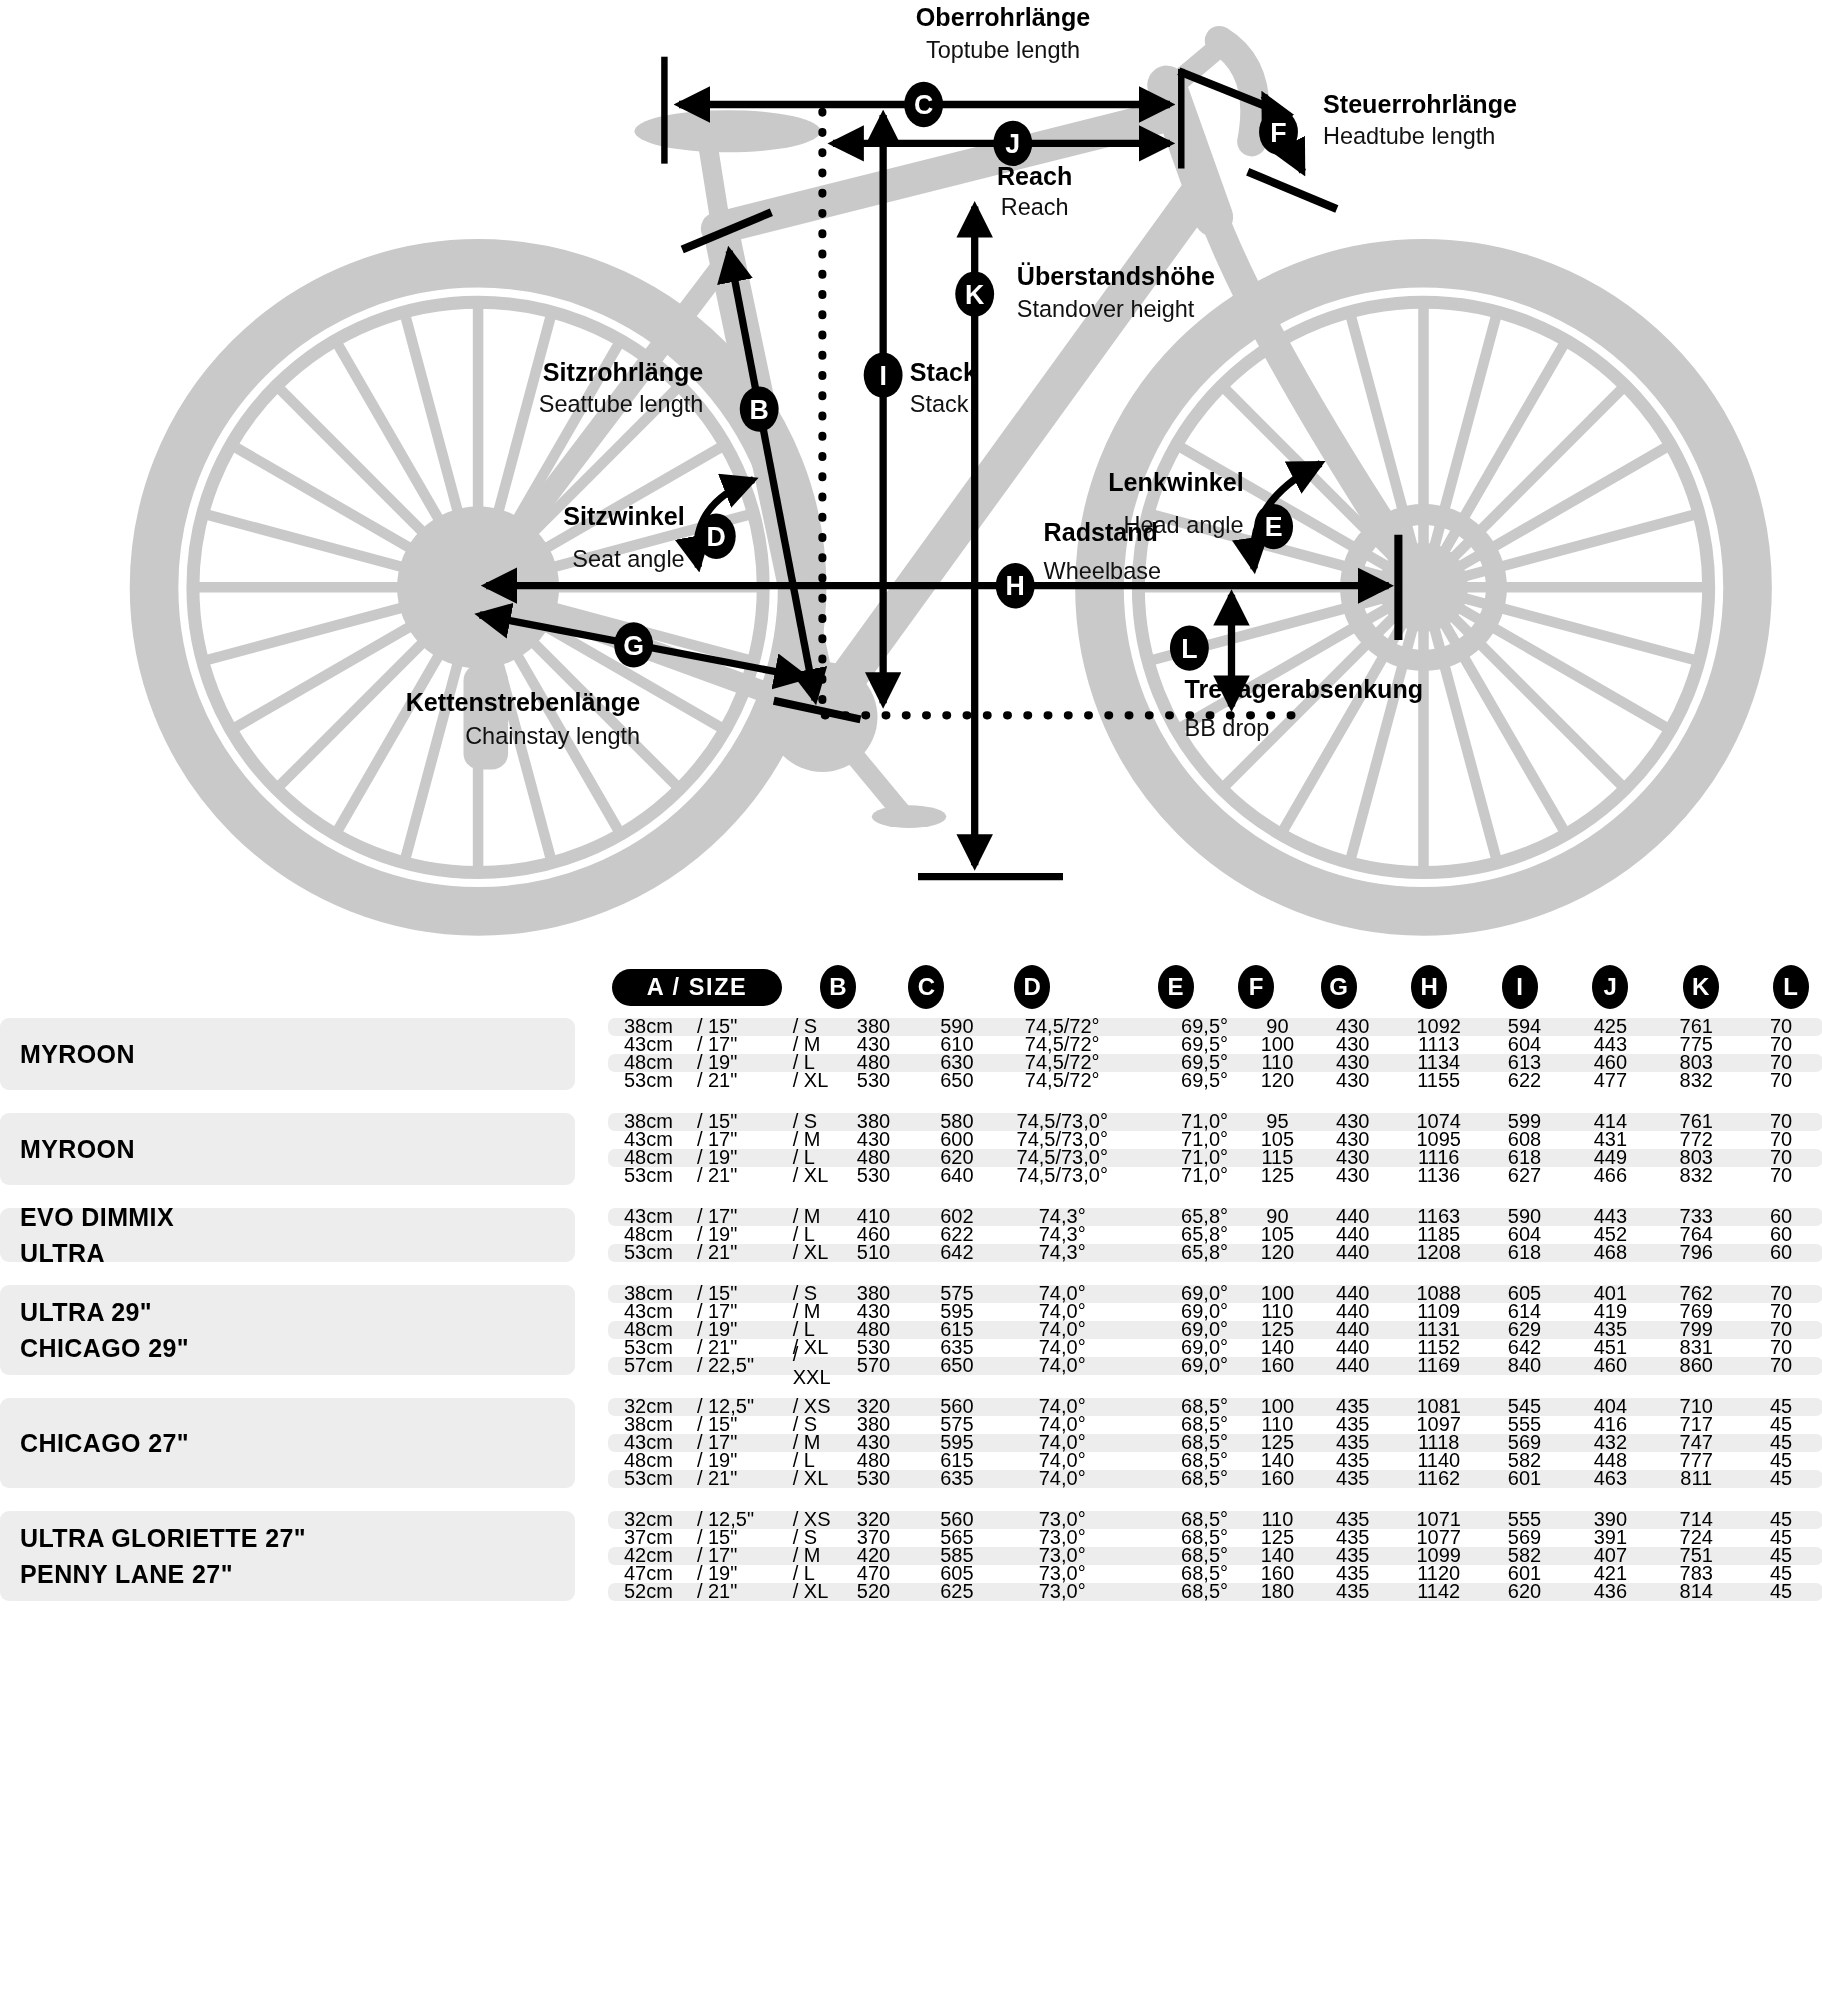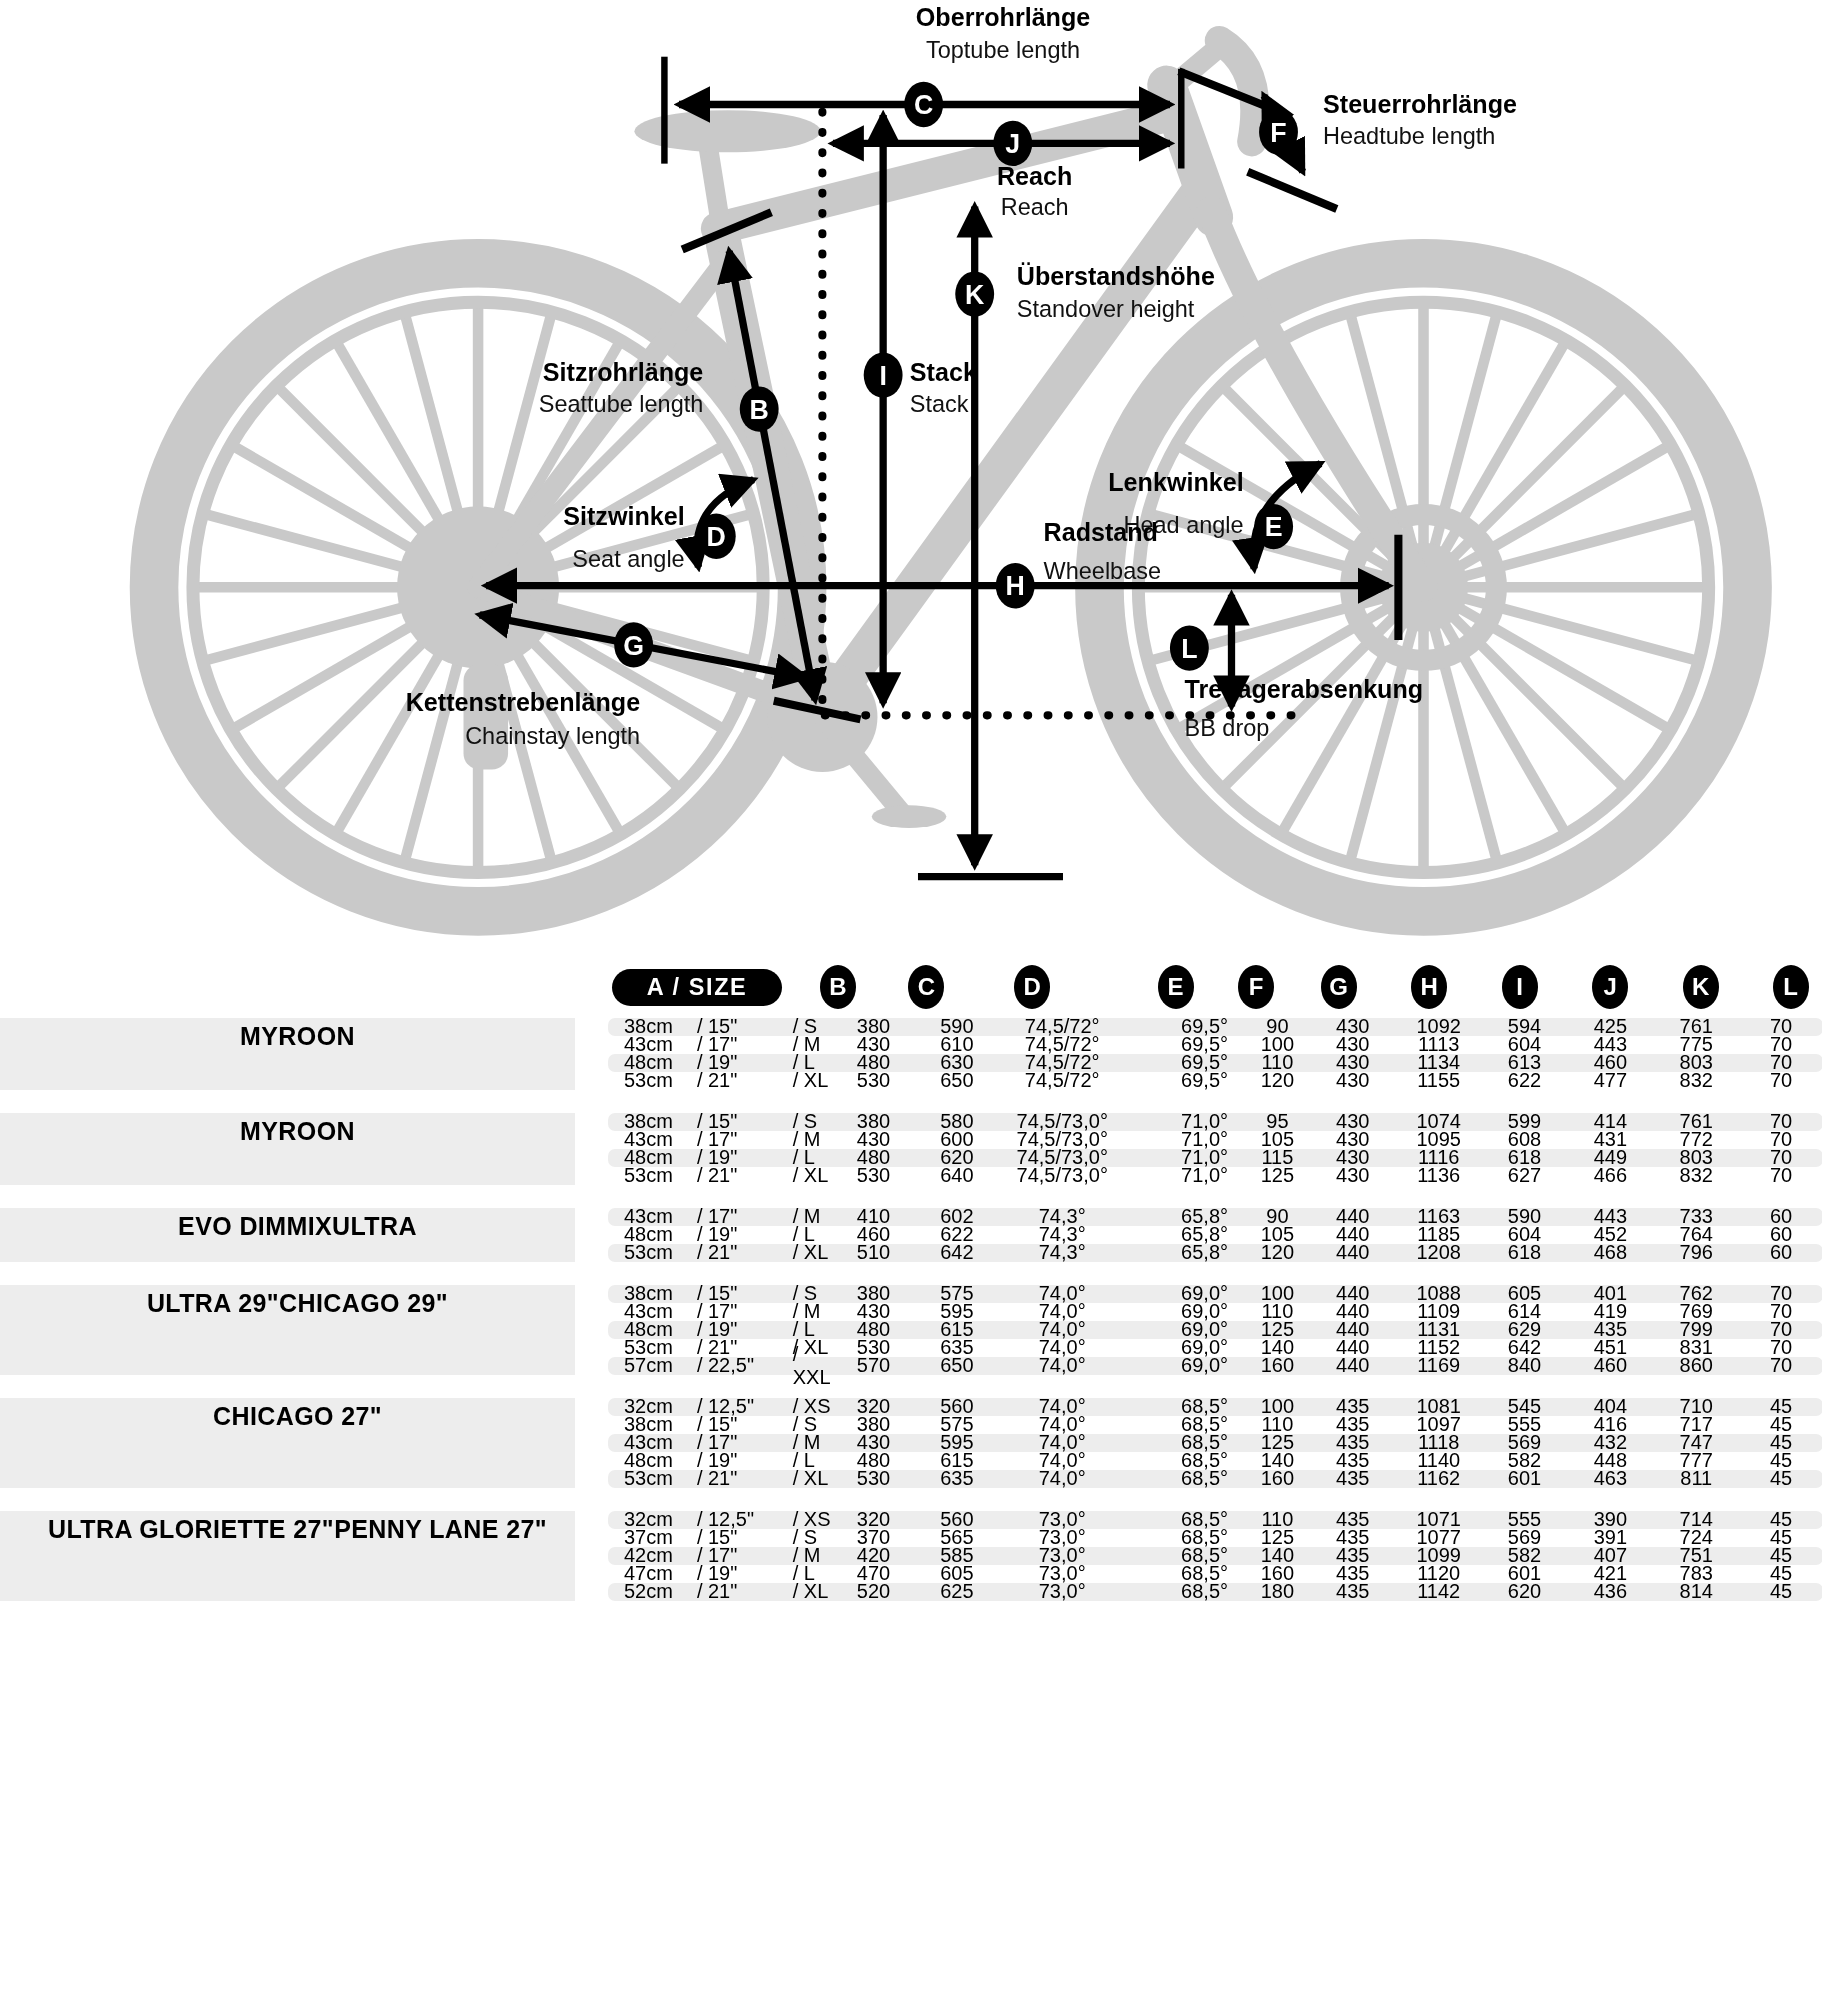--- a/index.html
+++ b/index.html
@@ -19,21 +19,21 @@
   .size-pill{width:170px;height:37px;margin-left:4px;border-radius:19.4px;background:#000;color:#fff;
     font-weight:700;font-size:23.5px;letter-spacing:1.6px;display:flex;align-items:center;justify-content:center;}
   .hcol{display:flex;align-items:center;justify-content:center;}
   .hbadge{width:36px;height:44px;border-radius:50%;background:#000;color:#fff;font-weight:700;
     font-size:24px;display:flex;align-items:center;justify-content:center;}
   .vB{width:78px;} .vC{width:89px;} .vD{width:122px;} .vE{width:81px;margin-left:41px;}
   .vF{width:65px;} .vG{width:86px;} .vH{width:86px;} .vI{width:86px;} .vJ{width:86px;}
   .vK{width:86px;} .vL{width:84px;}
   .group{position:relative;margin-bottom:23px;}
   .group-label{position:absolute;left:0;top:0;bottom:0;width:575px;background:#ededed;
-    display:flex;flex-direction:row;justify-content:center;padding-left:20px;box-sizing:border-box;}
+    display:flex;flex-direction:column;justify-content:center;padding-left:20px;box-sizing:border-box;border-radius:9px;}
   .group-label div{font-weight:700;font-size:25px;letter-spacing:0.4px;line-height:36px;}
   .rows{margin-left:608px;}
   .trow{height:18px;font-size:20px;border-radius:7px;}
   .trow.stripe{background:#ededed;}
   .cz{display:inline-block;}
   .c1{width:73px;margin-left:16px;}
   .c2{width:96px;}
   .c3{width:42px;}
   .cv{display:inline-block;text-align:center;}
 </style>

